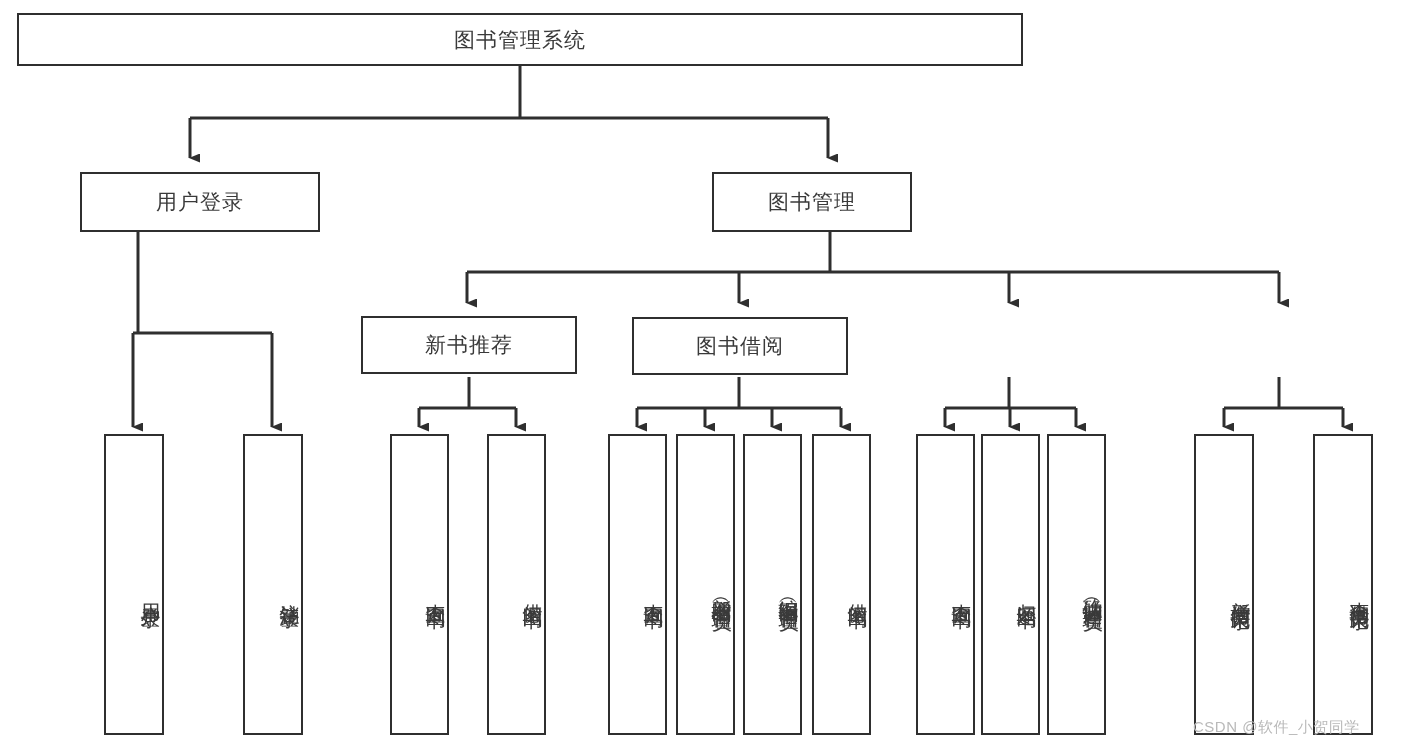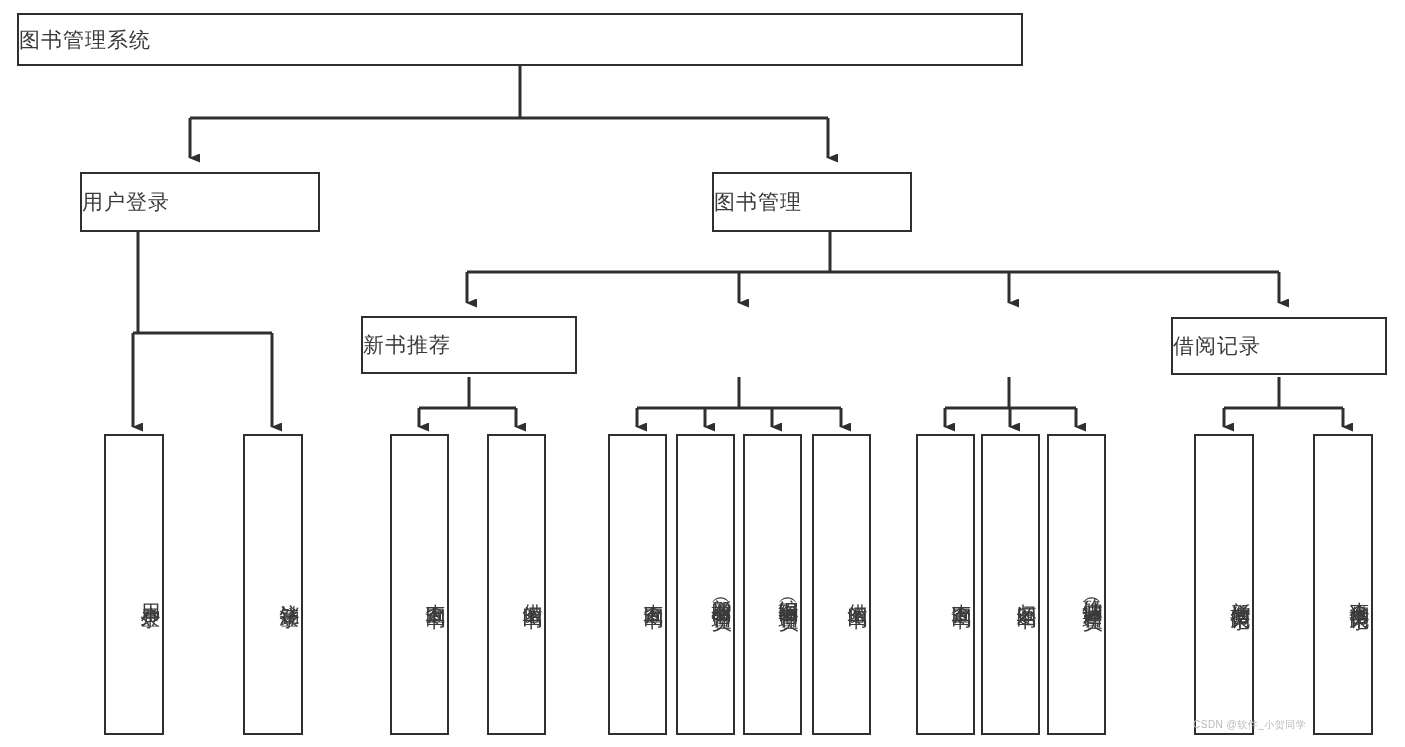--- a/index.html
+++ b/index.html
@@ -1,25 +1,25 @@
 <!DOCTYPE html>
 <html><head>
 <meta charset="utf-8">
 <style>
   html,body{margin:0;padding:0;background:#ffffff;}
   body{font-family:"Liberation Sans","DejaVu Sans",sans-serif;}
   #canvas{position:relative;width:1405px;height:747px;background:#ffffff;overflow:hidden;}
   svg.lines{position:absolute;left:0;top:0;width:1405px;height:747px;pointer-events:none;}
   .node{position:absolute;box-sizing:border-box;border:2px solid #2f2f2f;background:#ffffff;
-        display:flex;align-items:center;color:#3a3a3a;}
+        display:flex;align-items:center;justify-content:center;color:#3a3a3a;}
   .node.h{font-size:21px;letter-spacing:1px;}
   .node.v{writing-mode:vertical-rl;text-orientation:upright;font-size:20px;line-height:1.18;
           letter-spacing:2px;padding-top:14px;align-items:flex-start;justify-content:center;}
   .node.v span{display:block;}
-  .watermark{position:absolute;font-size:10px;color:#b9b9b9;white-space:nowrap;letter-spacing:.5px;}
+  .watermark{position:absolute;font-size:15px;color:#b9b9b9;white-space:nowrap;letter-spacing:.5px;}
 </style>
 </head>
 <body>
 
 <div id="canvas">
 
   <svg class="lines" viewBox="0 0 1405 747">
     <defs>
       <marker id="arrow" markerWidth="10" markerHeight="11" refX="4.5" refY="10" orient="auto" markerUnits="userSpaceOnUse">
         <path d="M0,0 L9,0 L4.5,11 Z" fill="#2f2f2f"></path>
@@ -76,22 +76,22 @@
   <div class="node h" style="left:80px;top:172px;width:240px;height:60px;">
     <span>用户登录</span>
   </div>
   <div class="node h" style="left:712px;top:172px;width:200px;height:60px;">
     <span>图书管理</span>
   </div>
 
   <div class="node h" style="left:361px;top:316px;width:216px;height:58px;">
     <span>新书推荐</span>
   </div>
-  <div class="node h" style="left:1171px;top:317px;width:216px;height:58px;">
-    <span>借阅记录</span>
+  <div class="node h" style="left:632px;top:317px;width:216px;height:58px;">
+    <span>图书借阅</span>
   </div>
 
   <div class="node v" style="left:104px;top:434px;width:60px;height:301px;">
     <span>用户登录</span>
   </div>
   <div class="node v" style="left:243px;top:434px;width:60px;height:301px;">
     <span>注销登录</span>
   </div>
 
   <div class="node v" style="left:390px;top:434px;width:59px;height:301px;">

